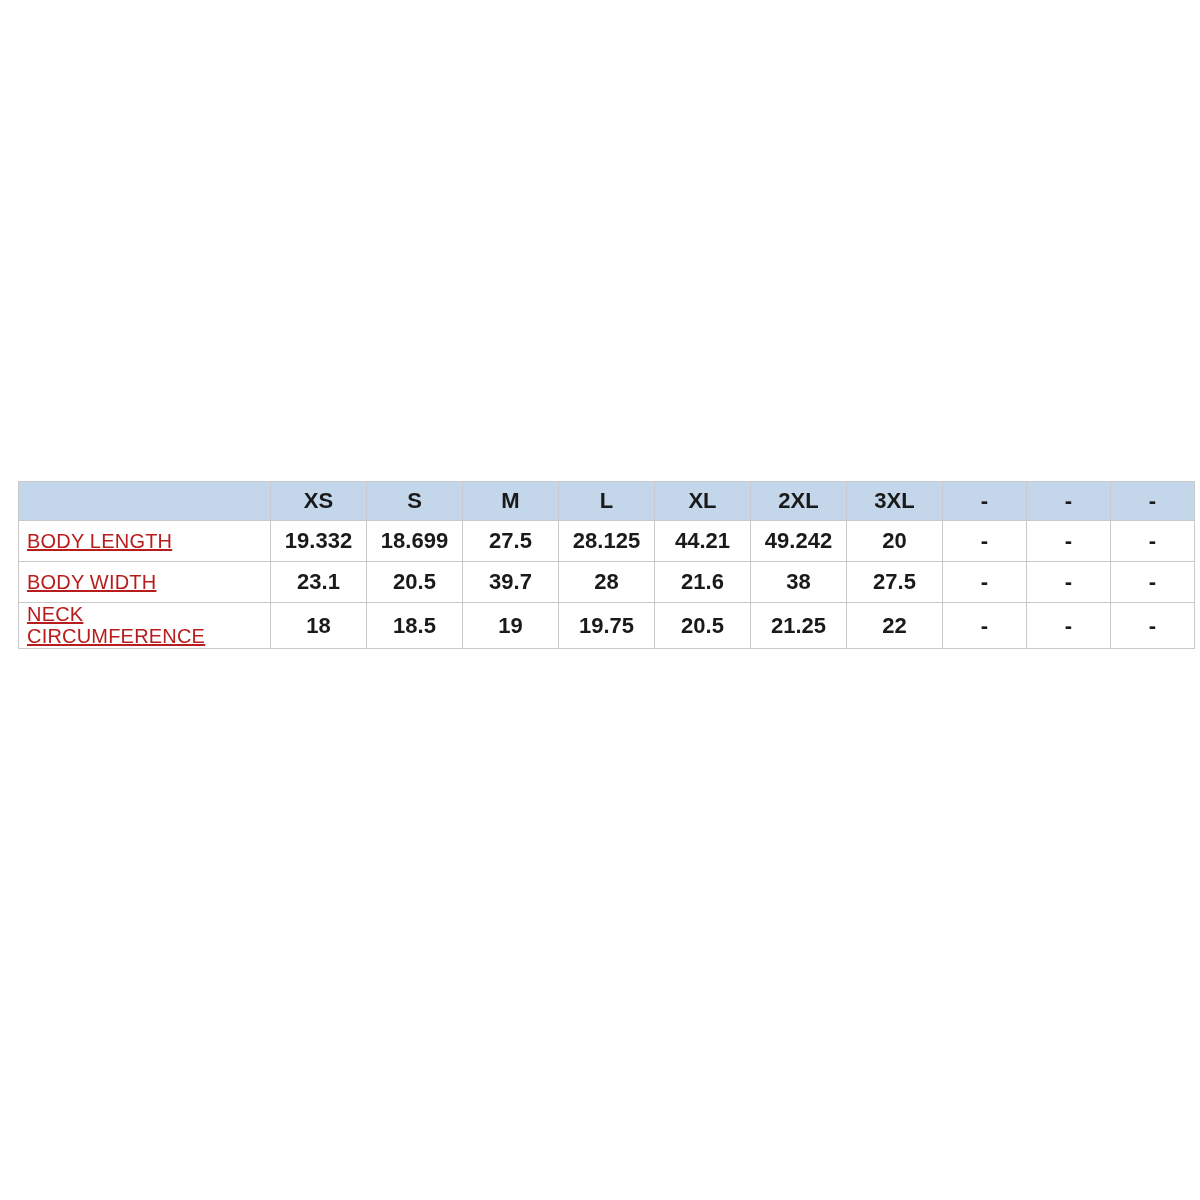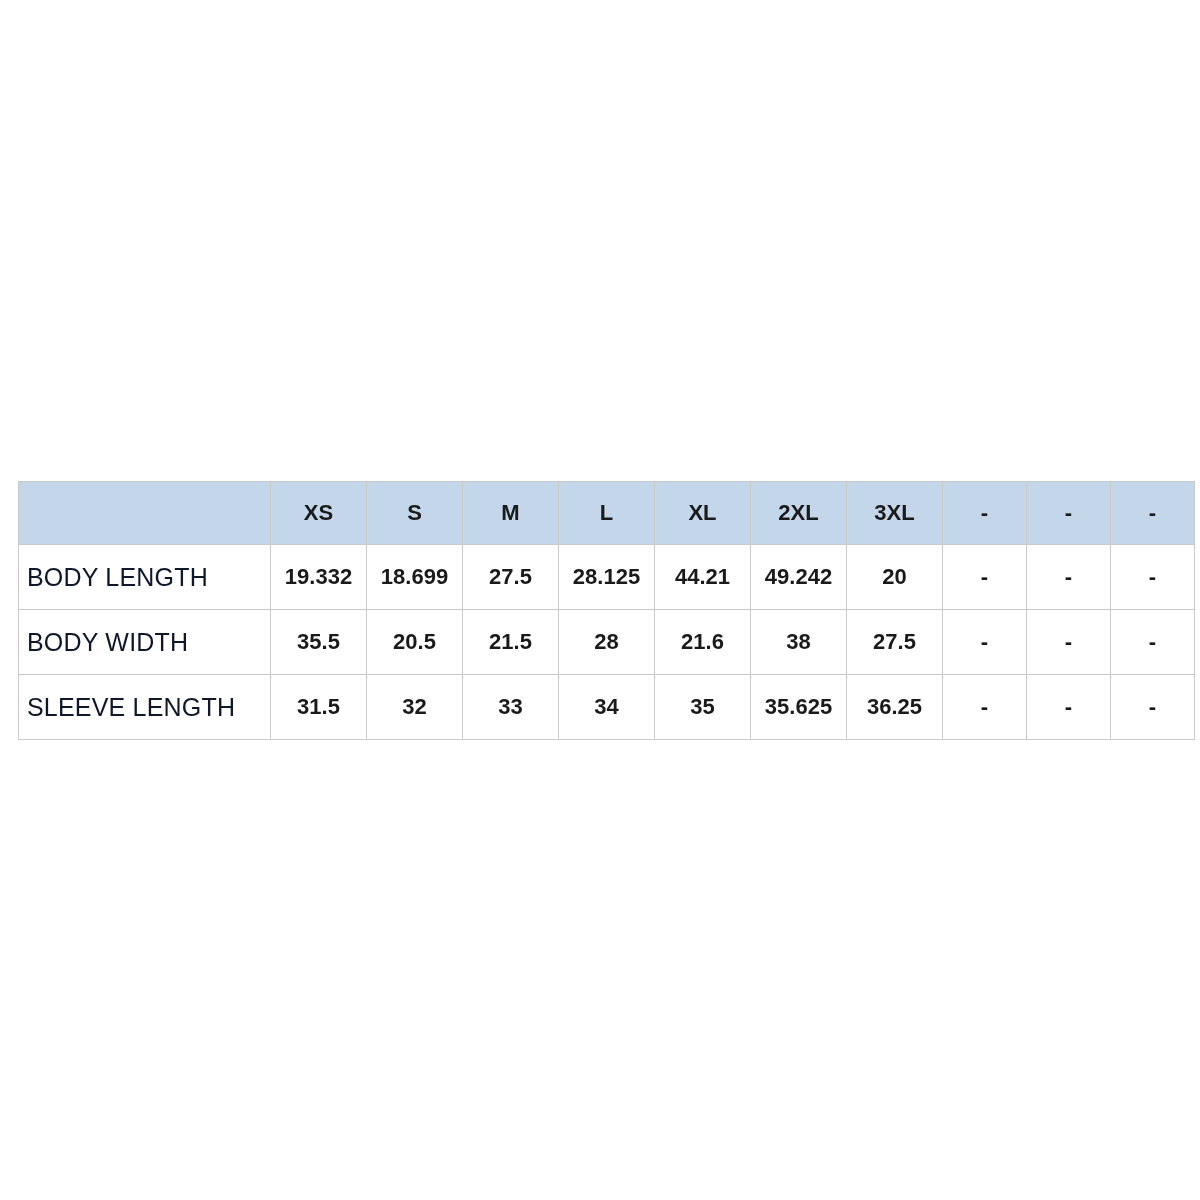--- a/index.html
+++ b/index.html
@@ -26,38 +26,39 @@
     table-layout: fixed;
   }
   table.size-chart td,
   table.size-chart th {
     border: 1px solid #c9c9c9;
     text-align: center;
     vertical-align: middle;
     color: #1a1a1a;
     font-size: 22px;
     font-weight: bold;
-    padding: 12px;
+    padding: 0;
     height: 40px;
     line-height: 1.15;
   }
   table.size-chart thead th {
     background: #c3d6ea;
     height: 38px;
   }
   table.size-chart thead th.corner {
     background: #c3d6ea;
   }
   table.size-chart tbody td.row-label {
     text-align: left;
     padding-left: 8px;
     font-weight: normal;
-    font-size: 25px;
-    color: #0f172a;
+    font-size: 20px;
+    color: #b91c1c;
     letter-spacing: 0.2px;
+    text-decoration: underline;
   }
   
   col.c-label { width: 252px; }
   col.c-size  { width: 96px;  }
   col.c-blank { width: 84px;  }
   .wrap-label {
     display: block;
     line-height: 1.12;
   }
 </style>
@@ -105,42 +106,45 @@
         <td>44.21</td>
         <td>49.242</td>
         <td>20</td>
         <td>-</td>
         <td>-</td>
         <td>-</td>
       </tr>
 
       <tr>
         <td class="row-label">BODY WIDTH</td>
-        <td>35.5</td>
+        <td>23.1</td>
         <td>20.5</td>
-        <td>21.5</td>
+        <td>39.7</td>
         <td>28</td>
         <td>21.6</td>
         <td>38</td>
         <td>27.5</td>
         <td>-</td>
         <td>-</td>
         <td>-</td>
       </tr>
 
-
       <tr>
-        <td class="row-label">SLEEVE LENGTH</td>
-        <td>31.5</td>
-        <td>32</td>
-        <td>33</td>
-        <td>34</td>
-        <td>35</td>
-        <td>35.625</td>
-        <td>36.25</td>
+        <td class="row-label">
+          <span class="wrap-label">NECK</span>
+          <span class="wrap-label">CIRCUMFERENCE</span>
+        </td>
+        <td>18</td>
+        <td>18.5</td>
+        <td>19</td>
+        <td>19.75</td>
+        <td>20.5</td>
+        <td>21.25</td>
+        <td>22</td>
         <td>-</td>
         <td>-</td>
         <td>-</td>
       </tr>
+
 
     </tbody>
   </table>
 </div>
 
 </body></html>

